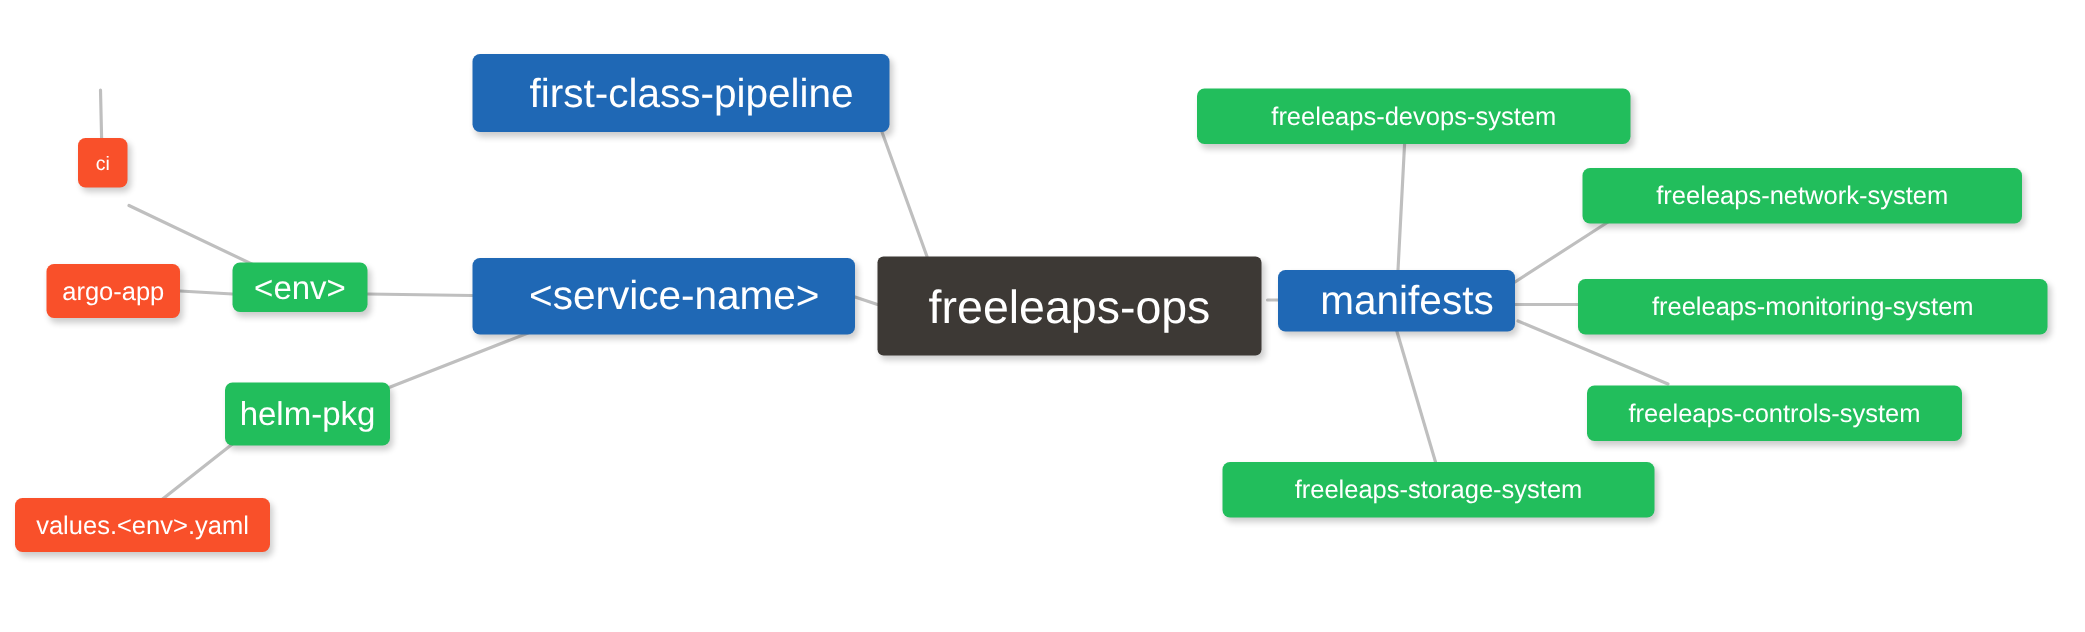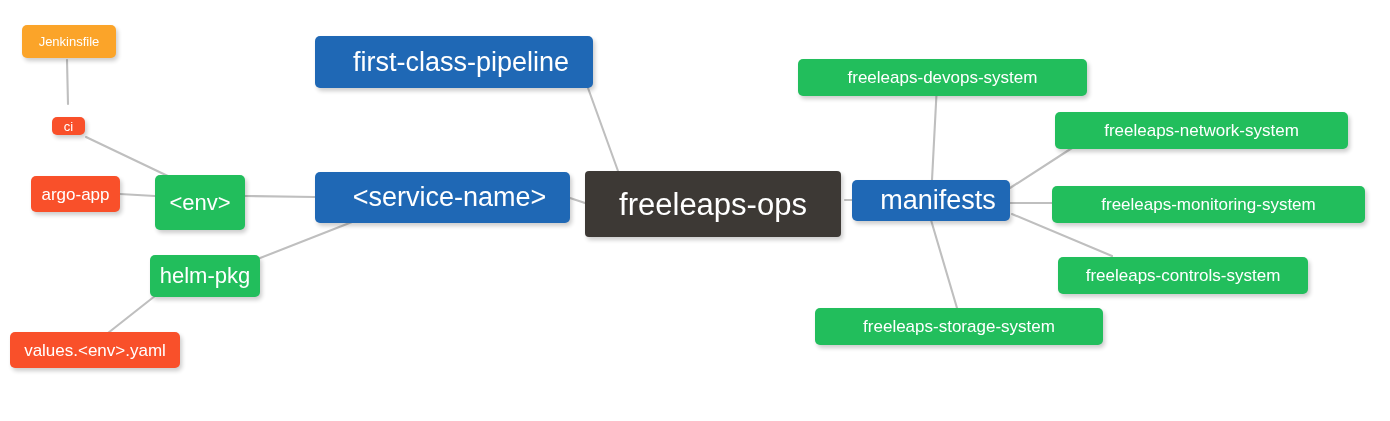--- a/index.html
+++ b/index.html
@@ -83,33 +83,30 @@
       <path d="M 1010 188 L 1072 148"></path>
 
       <path d="M 1010 203 L 1052 203"></path>
 
       <path d="M 1012 214 L 1112 256"></path>
 
       <path d="M 931 220 L 957 308"></path>
     </g>
   </svg>
 
-  <div class="node c-orange s-l4" style="left:22px; top:25px; width:94px; height:33px;">
-    <span>Jenkinsfile</span>
-  </div>
 
-  <div class="node c-red s-l4" style="left:52px; top:117px; width:33px; height:18px;">
+  <div class="node c-red s-l4" style="left:52px; top:92px; width:33px; height:33px;">
     <span>ci</span>
   </div>
 
   <div class="node c-red s-l3" style="left:31px; top:176px; width:89px; height:36px;">
     <span>argo-app</span>
   </div>
 
-  <div class="node c-green s-l2" style="left:155px; top:175px; width:90px; height:55px;">
+  <div class="node c-green s-l2" style="left:155px; top:175px; width:90px; height:33px;">
     <span>&lt;env&gt;</span>
   </div>
 
   <div class="node c-green s-l2" style="left:150px; top:255px; width:110px; height:42px;">
     <span>helm-pkg</span>
   </div>
 
   <div class="node c-red s-l3" style="left:10px; top:332px; width:170px; height:36px;text-align:center;">
     <span>values.&lt;env&gt;.yaml</span>
   </div>

